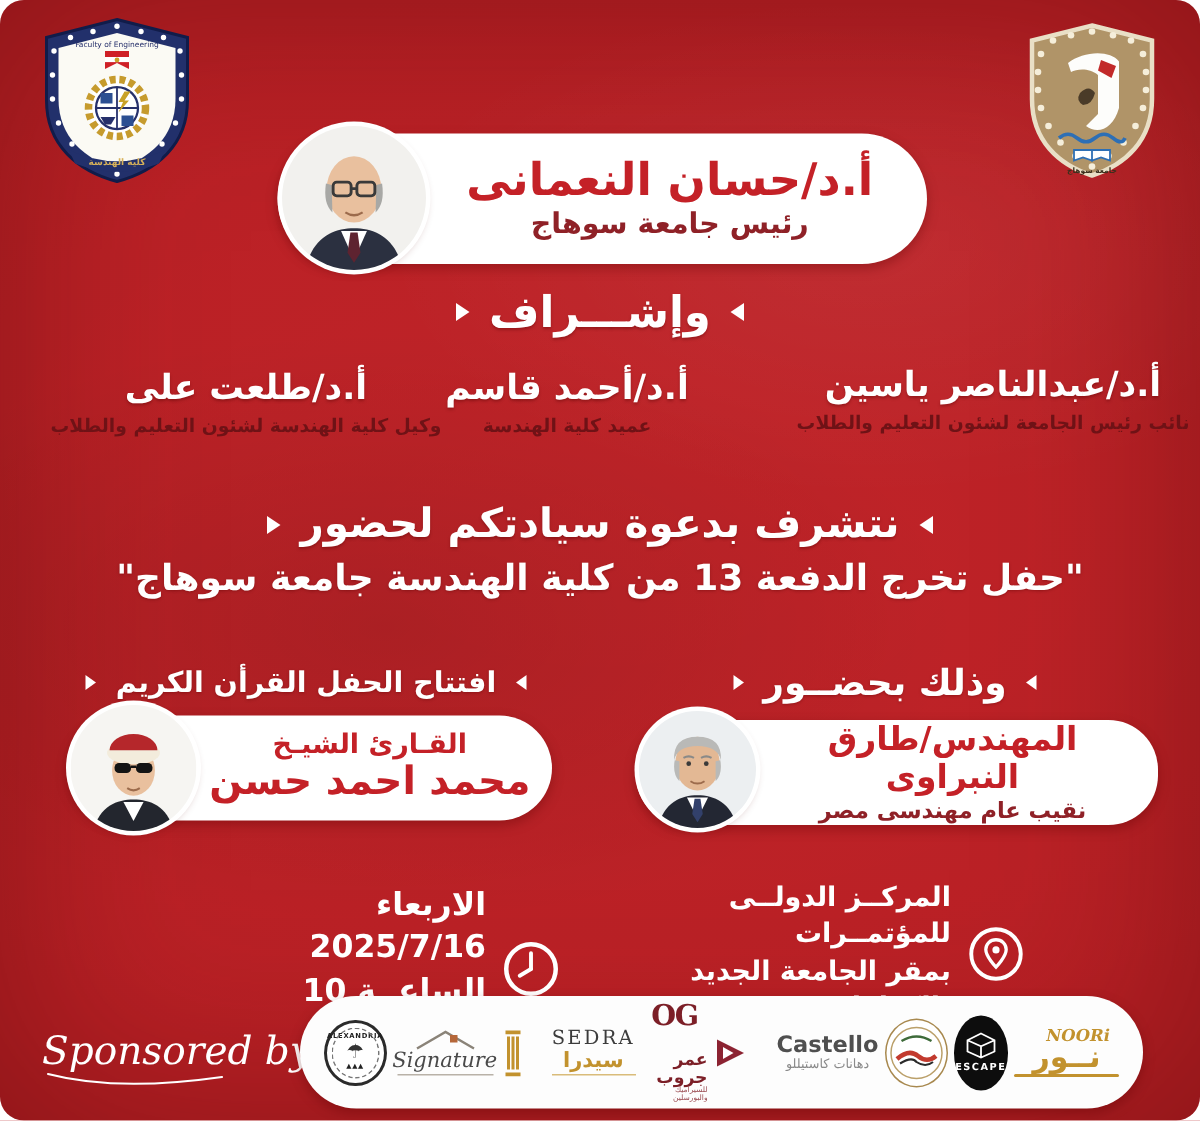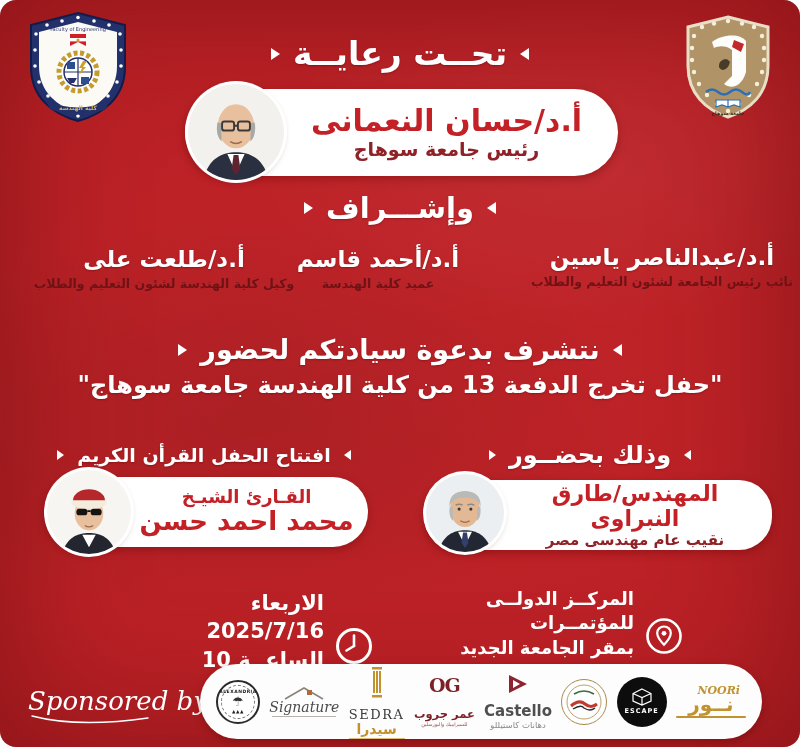--- a/index.html
+++ b/index.html
@@ -81,21 +81,21 @@
 
   
   .sponsored{position:absolute;left:28px;top:686px;width:176px;color:#fff;
     font-family:"DejaVu Serif",serif;font-style:italic;font-size:26px;white-space:nowrap;}
   .sponsored svg{display:block;margin-top:-4px;}
 
   .bar{position:absolute;left:200px;top:664px;width:562px;height:75px;background:#fdfdfd;
     border-radius:38px;box-shadow:0 3px 8px rgba(90,0,0,0.35);
     display:flex;align-items:center;justify-content:space-between;padding:0 16px;gap:4px;}
   .lg{display:flex;flex-direction:column;align-items:center;justify-content:center;line-height:1;}
-  .lg-row{flex-direction:column;gap:9px;}
+  .lg-row{flex-direction:row;gap:20px;}
   .seal{width:44px;height:44px;border-radius:50%;border:2px solid #2b2b2b;position:relative;
     display:flex;flex-direction:column;align-items:center;justify-content:center;background:#fff;}
   .seal .inner-ring{position:absolute;inset:3px;border:1px dashed #777;border-radius:50%;}
   .seal .seal-txt{font-size:4.5px;letter-spacing:0.5px;color:#222;font-weight:bold;}
   .seal .seal-glyph{font-size:13px;color:#333;}
   .seal2{width:46px;height:46px;border-radius:50%;border:1.5px solid #a8894f;background:#fff;
     display:flex;align-items:center;justify-content:center;}
   .sig .script{font-family:"DejaVu Serif",serif;font-style:italic;font-size:14px;color:#4a4a4a;}
   .sig .rule{width:64px;height:1px;background:#b9b2a8;margin-top:2px;}
   .sedra-en{font-family:"DejaVu Serif",serif;font-size:13px;letter-spacing:1.5px;color:#3c3c3c;}
@@ -194,25 +194,20 @@
       </g>
       <path d="M30 28 C40 20 58 19 64 27 L64 58 C60 72 50 76 42 70 L50 62 L50 36 C44 31 36 32 32 34 Z" fill="#fdfdfb"></path>
       <path d="M52 26 l10 4 -3 8 -9 -5 z" fill="#c22a2a"></path>
       <path d="M38 48 q6 -6 10 0 q-2 8 -8 8 q-5 -3 -2 -8 z" fill="#4a3b28"></path>
       <path d="M24 78 q6 -5 12 0 t12 0 t12 0 t8 0" stroke="#2d6fb5" stroke-width="2.4" fill="none"></path>
       <path d="M34 86 h12 l0 7 -6 -2 -6 2 z M46 86 h12 l0 7 -6 -2 -6 2 z" fill="#ffffff" stroke="#2d6fb5" stroke-width="1.2"></path>
       <text x="46" y="101" font-size="5" fill="#3b2f1d" text-anchor="middle" font-weight="bold">جامعة سوهاج</text>
     </svg>
   </div>
 
-  <div class="hdr hdr-patronage">
-    <span class="tri-r"></span>
-    <span class="t">تحــت رعايــة</span>
-    <span class="tri-l"></span>
-  </div>
 
   <div class="pill banner">
     <div class="photo">
       <svg viewBox="0 0 100 100">
         <rect width="100" height="100" fill="#f2f1ee"></rect>
         <path d="M16 100 C21 77 36 71 50 71 C64 71 79 77 84 100 Z" fill="#2b3040"></path>
         <path d="M41 73 L50 93 L59 73 Z" fill="#ffffff"></path>
         <path d="M47.5 74 h5 l2 14 -4.5 7 -4.5 -7 z" fill="#5e2330"></path>
         <ellipse cx="50" cy="44" rx="19" ry="23" fill="#e9c09e"></ellipse>
         <path d="M30.5 40 q-2 14 4.5 20 l-0.5 -19 z" fill="#a8a8a5"></path>

